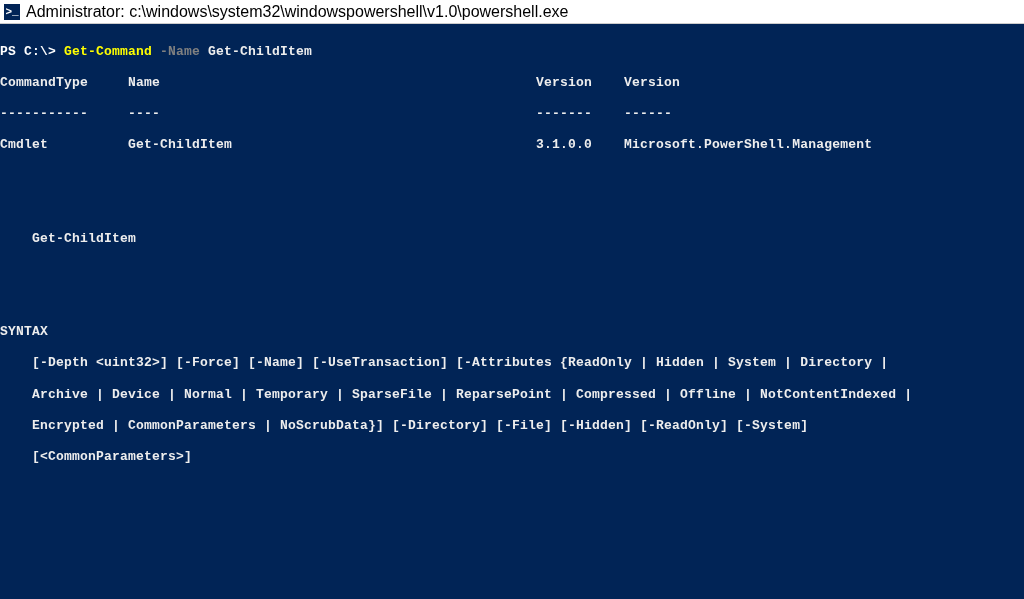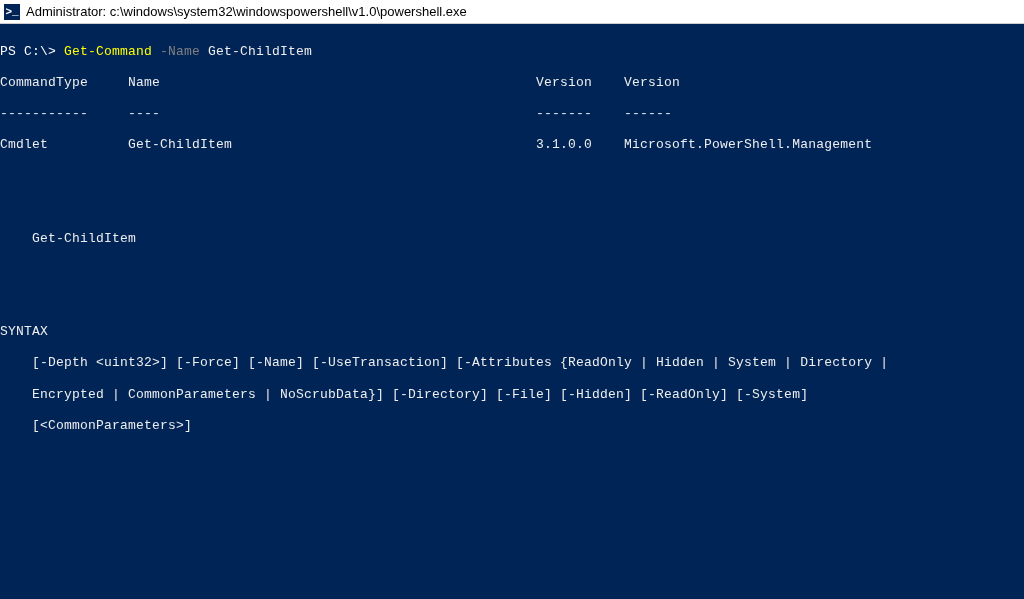--- a/index.html
+++ b/index.html
@@ -33,34 +33,35 @@
       margin-right: 6px;
     }
     .titlebar-icon span {
       color: #ffffff;
       font-size: 11px;
       font-weight: bold;
     }
     .titlebar-text {
       color: #000000;
       font-family: 'Segoe UI', Tahoma, sans-serif;
-      font-size: 13px;
+      font-size: 16px;
     }
     .terminal {
       background: #012456;
       color: #ffffff;
       padding: 4px 0 0 0;
       height: calc(599px - 24px);
       line-height: 1.2;
       white-space: pre;
       font-size: 13px;
       letter-spacing: 0.2px;
     }
     .line {
       white-space: pre;
+      font-weight: bold;
     }
     .prompt {
       color: #ffffff;
     }
     .cmdlet-yellow {
       color: #ffff00;
     }
     .param-gray {
       color: #808080;
     }
@@ -83,20 +84,21 @@
 <div class="line white-text">CommandType     Name                                               Version    Version</div>
 <div class="line white-text">-----------     ----                                               -------    ------</div>
 <div class="line white-text">Cmdlet          Get-ChildItem                                      3.1.0.0    Microsoft.PowerShell.Management</div>
 <div class="line"> </div>
 <div class="line"> </div>
 <div class="line white-text">    Get-ChildItem</div>
 <div class="line"> </div>
 <div class="line"> </div>
 <div class="line white-text">SYNTAX</div>
 <div class="line white-text">    [-Depth &lt;uint32&gt;] [-Force] [-Name] [-UseTransaction] [-Attributes {ReadOnly | Hidden | System | Directory |</div>
+<div class="line white-text">    Archive | Device | Normal | Temporary | SparseFile | ReparsePoint | Compressed | Offline | NotContentIndexed |</div>
 <div class="line white-text">    Encrypted | CommonParameters | NoScrubData}] [-Directory] [-File] [-Hidden] [-ReadOnly] [-System]</div>
 <div class="line white-text">    [&lt;CommonParameters&gt;]</div>
 <div class="line"> </div>
 
 
 
 
 
 
 

